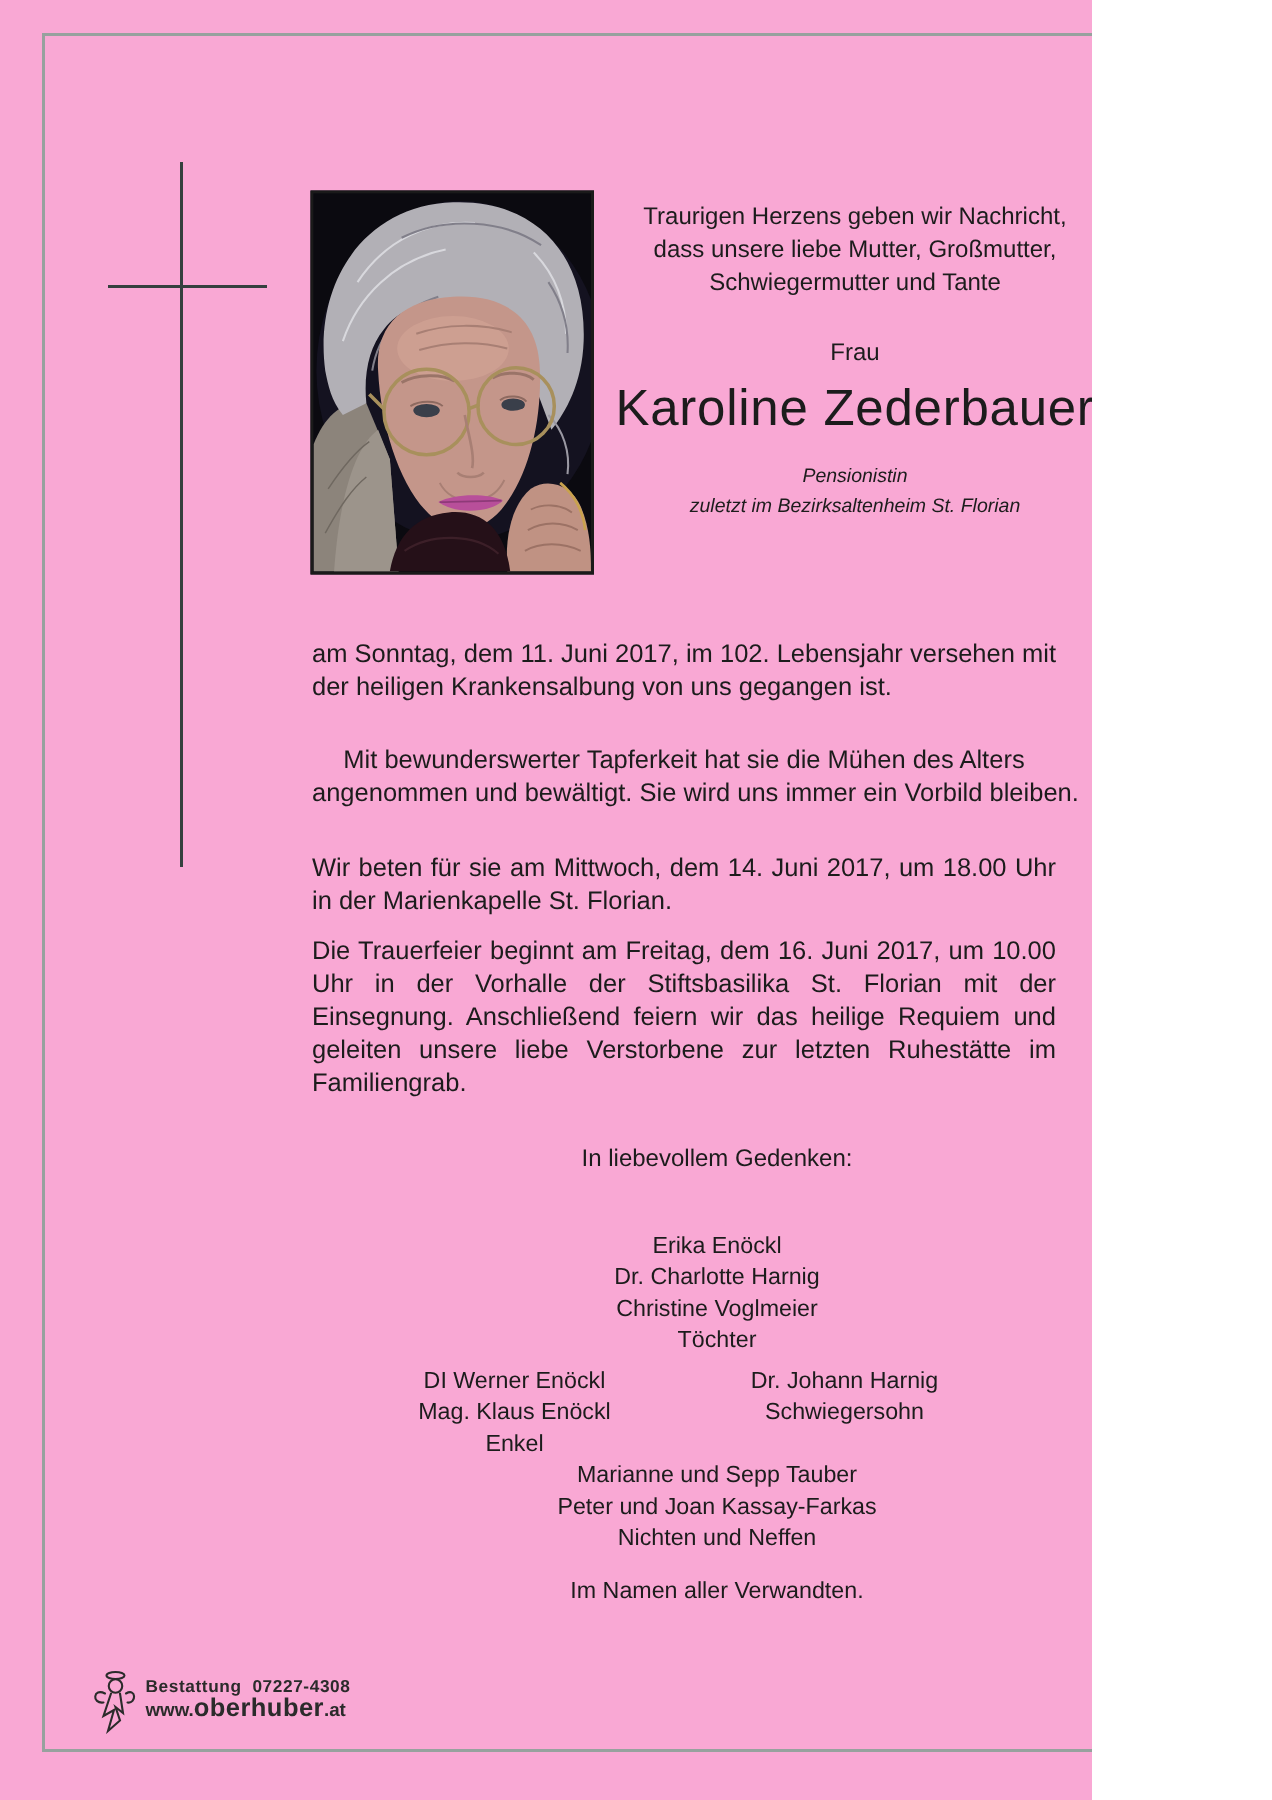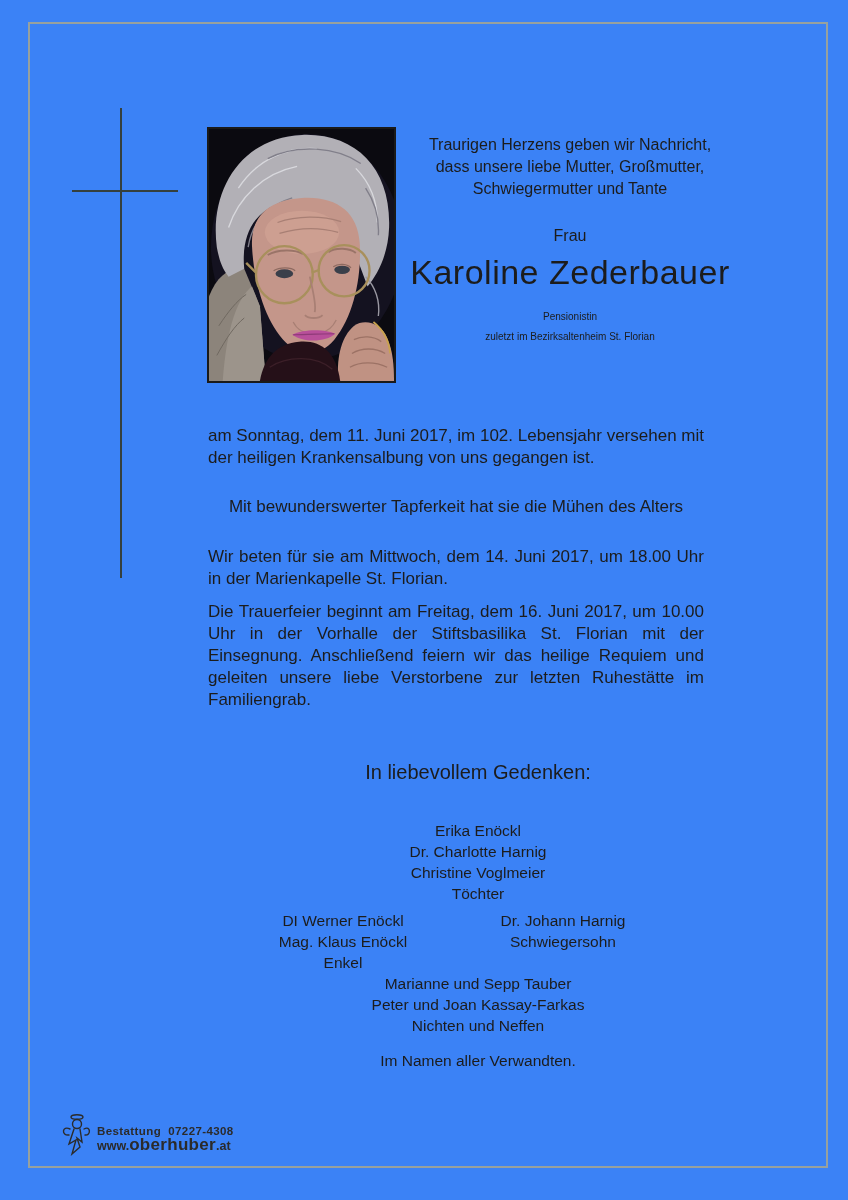--- a/index.html
+++ b/index.html
@@ -1,17 +1,17 @@
 <!DOCTYPE html>
 <html><head>
 <meta charset="utf-8">
 <style>
   html,body { margin:0; padding:0; background:#ffffff; }
   .page {
-    position:relative; width:848px; height:1200px; background:#3b82f6;
+    position:relative; width:728px; height:1200px; background:#f9a8d4;
     font-family:"Liberation Sans", sans-serif; color:#1c1c1c; overflow:hidden;
   }
   .abs { position:absolute; }
 
   
   .frame {
     left:28px; top:22px; width:800px; height:1146px;
     border:2px solid #97a19e; box-sizing:border-box;
   }
 
@@ -23,42 +23,42 @@
   .photo-frame {
     left:207px; top:127px; width:189px; height:256px;
     border:2px solid #1a1a1a; box-sizing:border-box; background:#0b0a10;
   }
   .photo-frame svg { display:block; width:100%; height:100%; }
 
   
   .announce { left:393px; top:134px; width:354px; text-align:center; font-size:16px; line-height:22px; }
   .salutation { margin-top:25px; }
   .name { margin-top:5px; font-size:34px; line-height:40px; letter-spacing:0.5px; }
-  .sub { font-size:10px; line-height:20px; }
+  .sub { font-size:13px; line-height:20px;font-style:italic; }
   .sub1 { margin-top:15px; }
 
   
   .maincol { left:208px; top:425px; width:496px; font-size:17px; line-height:22px; }
   .p-passing { text-align:justify; }
   .tribute { margin-top:27px; text-align:center; }
   .tribute div { white-space:nowrap; }
   .p-prayer { margin-top:28px; text-align:justify; }
   .p-funeral { margin-top:11px; text-align:justify; }
 
   
   .memorial { left:208px; top:762px; width:540px; text-align:center; font-size:15.5px; line-height:21px; }
-  .mem-heading { font-size:20px; }
+  .mem-heading { font-size:16px; }
   .group-daughters { margin-top:37px; }
   .cols { position:relative; height:63px; margin-top:6px; }
   .col-left  { position:absolute; left:5px;   top:0; width:260px; }
   .col-right { position:absolute; left:225px; top:0; width:260px; }
   .closing { margin-top:14px; }
 
   
-  .footer { left:60px; top:1112px; display:flex; align-items:center; gap:5px; }
+  .footer { left:60px; top:1112px; display:flex; align-items:flex-start; gap:5px; }
   .footer-text { padding-top:7px; color:#2b2b2b; }
   .f-line1 { font-size:11.5px; font-weight:bold; letter-spacing:0.4px; }
   .f-line2 { margin-top:0px; line-height:16px; }
   .f-www, .f-tld { font-size:12.5px; font-weight:bold; }
   .f-brand { font-size:17px; font-weight:bold; letter-spacing:0.3px; }
 </style>
 </head>
 <body>
 
 <div class="page">
@@ -127,20 +127,21 @@
     <div class="name">Karoline Zederbauer</div>
     <div class="sub sub1">Pensionistin</div>
     <div class="sub">zuletzt im Bezirksaltenheim St. Florian</div>
   </div>
 
   <div class="abs maincol">
     <div class="p-passing">am Sonntag, dem 11. Juni 2017, im 102. Lebensjahr versehen mit der heiligen Krankensalbung von uns gegangen ist.</div>
     <div class="tribute">
 
         <div>Mit bewunderswerter Tapferkeit hat sie die Mühen des Alters</div>
+        <div>angenommen und bewältigt. Sie wird uns immer ein Vorbild bleiben.</div>
       </div>
     <div class="p-prayer">Wir beten für sie am Mittwoch, dem 14. Juni 2017, um 18.00 Uhr in der Marienkapelle St. Florian.</div>
     <div class="p-funeral">Die Trauerfeier beginnt am Freitag, dem 16. Juni 2017, um 10.00 Uhr in der Vorhalle der Stiftsbasilika St. Florian mit der Einsegnung. Anschließend feiern wir das heilige Requiem und geleiten unsere liebe Verstorbene zur letzten Ruhestätte im Familiengrab.</div>
   </div>
 
   <div class="abs memorial">
     <div class="mem-heading">In liebevollem Gedenken:</div>
 
     <div class="group-daughters">
       <div>

